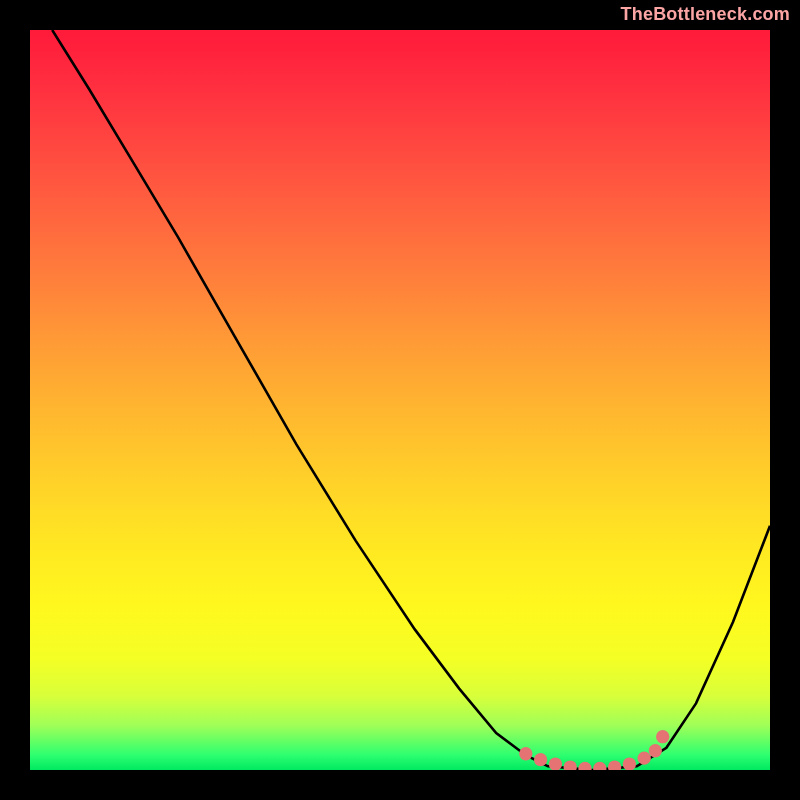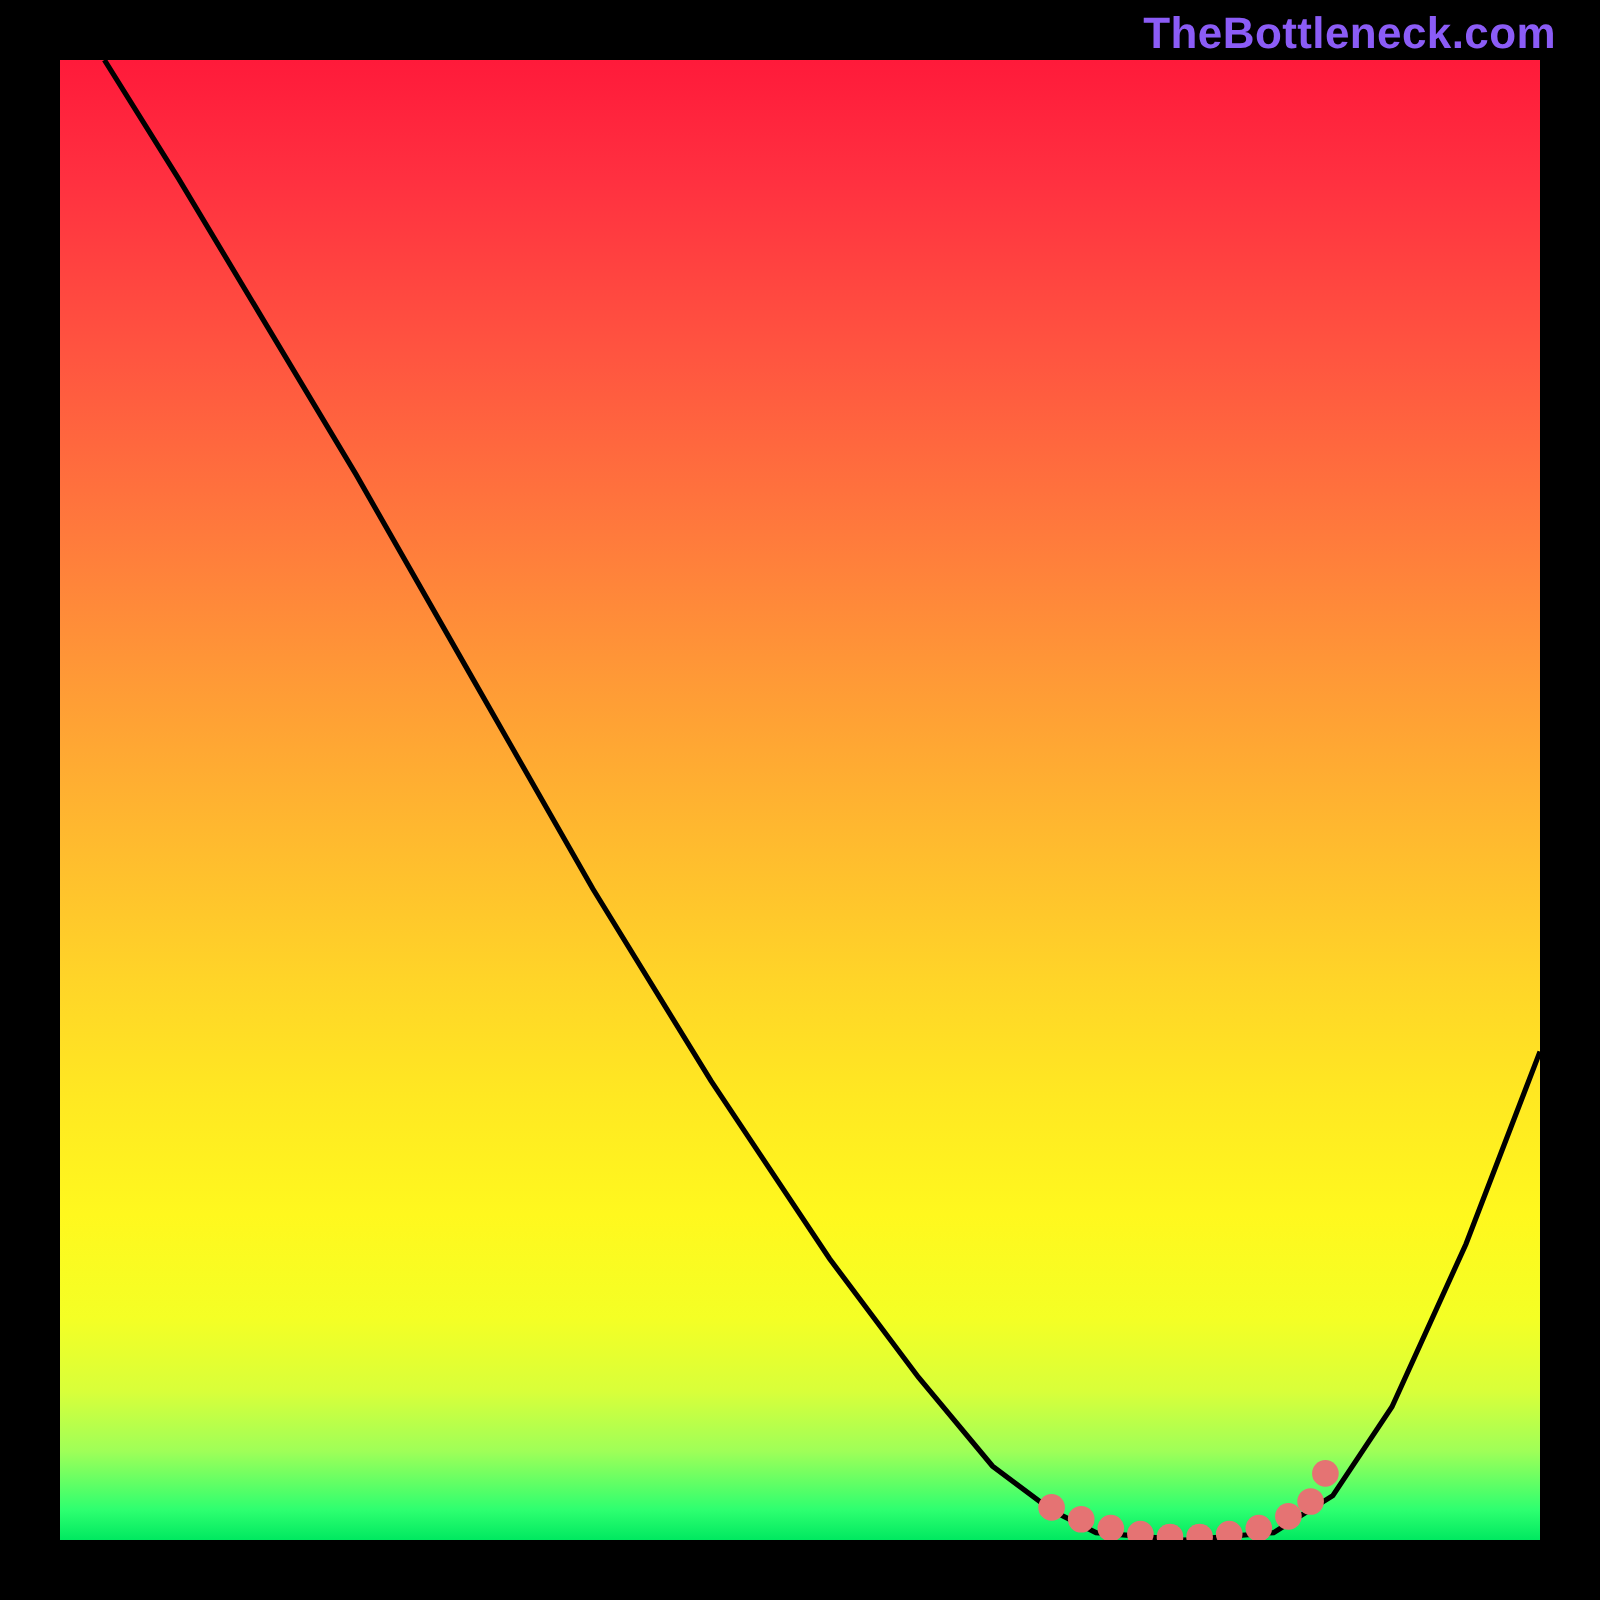--- a/index.html
+++ b/index.html
@@ -7,23 +7,23 @@
     width: 800px;
     height: 800px;
     background: #000;
     position: relative;
     font-family: Arial, sans-serif;
     overflow: hidden;
   }
   .watermark {
     position: absolute;
     top: 4px;
-    right: 22px;
-    color: #8b5cf6;
-    font-size: 22px;
+    right: 10px;
+    color: #fca5a5;
+    font-size: 18px;
     font-weight: bold;
     z-index: 10;
     letter-spacing: 0.2px;
   }
   .plot-area {
     position: absolute;
     left: 30px;
     top: 30px;
     width: 740px;
     height: 740px;

